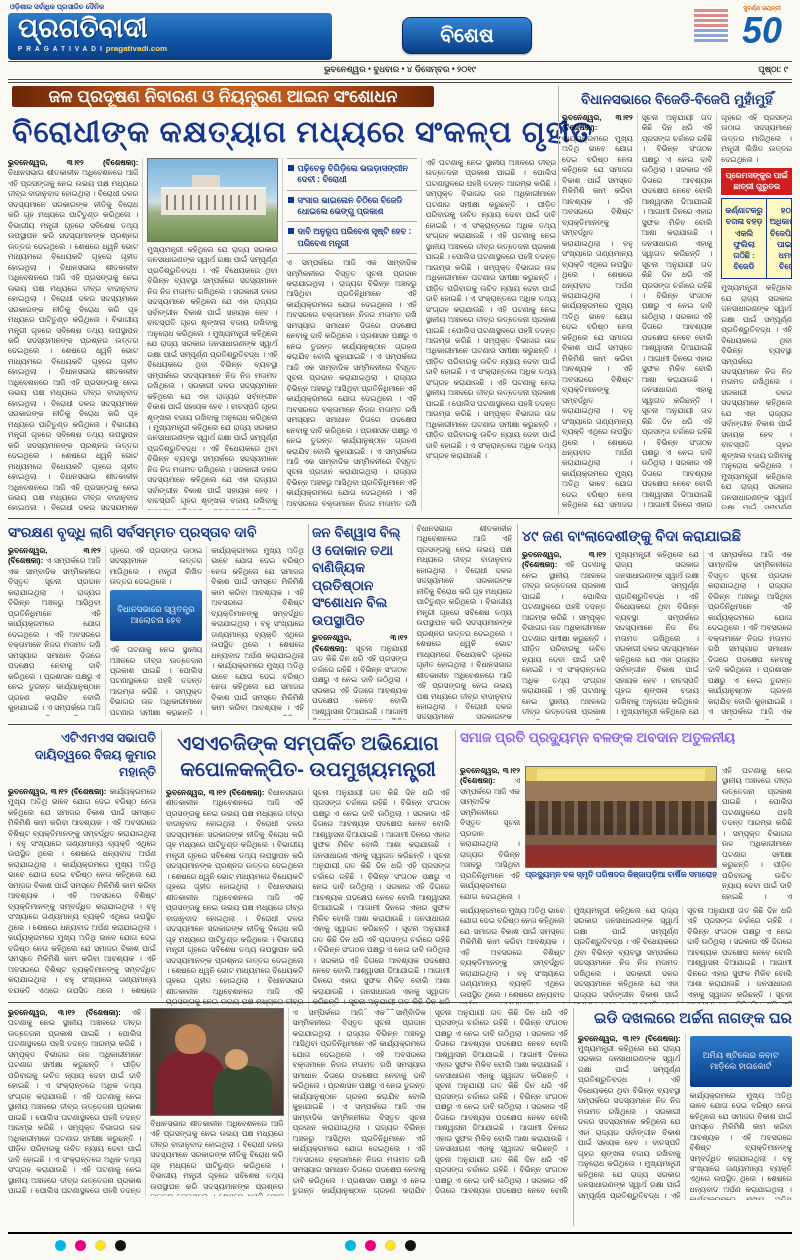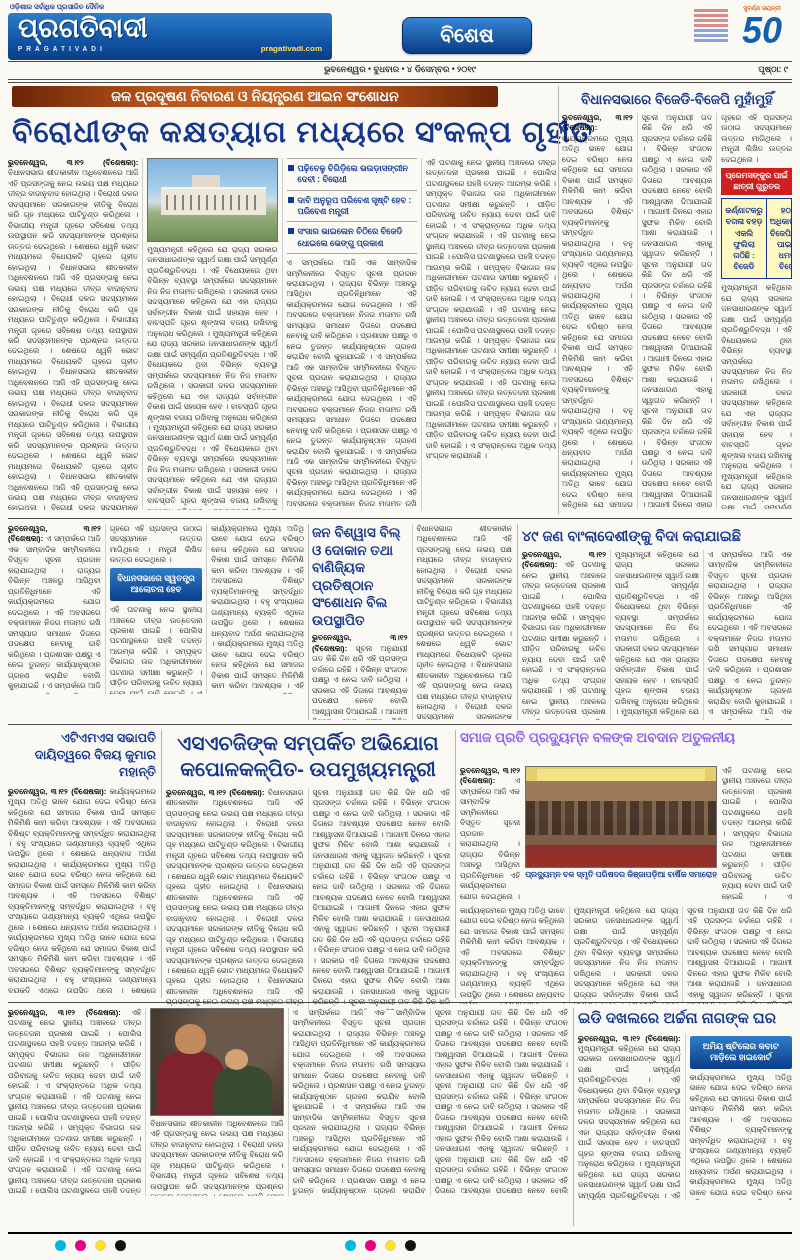--- a/index.html
+++ b/index.html
@@ -12,58 +12,58 @@
   .byline{font-weight:bold;color:#000;}
   .cols{display:flex;}
   .col{flex:1 1 0;padding:0 4px;overflow:hidden;border-right:1px solid #cfcfcf;}
   .col:first-child{padding-left:0;}
   .col:last-child{border-right:none;padding-right:0;}
 
   
   .tagline{left:10px;top:3px;font-size:7px;font-weight:bold;color:#16348c;}
   .logo-block{left:8px;top:13px;width:324px;height:47px;background:linear-gradient(180deg,#2e7dc8 0%,#1257a8 55%,#0a3e86 100%);border-radius:4px;padding:1px 10px 9px;display:flex;flex-direction:column;justify-content:space-between;}
   .logo-main{font-size:27px;font-weight:bold;color:#fff;line-height:1.1;text-shadow:1px 1px 0 #062c5e;}
-  .logo-sub{display:flex;justify-content:space-between;align-items:baseline;}
+  .logo-sub{display:flex;align-items:baseline;}
   .logo-en{color:#dce9f8;font-size:6.5px;letter-spacing:4px;font-weight:bold;}
   .logo-web{color:#ffd95e;font-size:8px;font-weight:bold;}
   .section-box{left:402px;top:17px;width:130px;height:37px;background:linear-gradient(180deg,#3585d6,#0a3c85);border:1px solid #072a60;border-radius:8px;color:#fff;font-size:20px;font-weight:bold;text-align:center;line-height:35px;box-shadow:0 1px 2px rgba(0,0,0,.3);}
   .corner-notes{left:694px;top:9px;width:34px;display:flex;flex-direction:column;gap:2.5px;}
   .corner-notes i{height:2.5px;background:#d98c8c;display:block;}
   .corner-notes i.b{background:#8ca3d9;}
   .jubilee{left:732px;top:5px;width:60px;text-align:center;}
   .jubilee-text{font-size:6px;color:#e06a10;font-weight:bold;margin-bottom:1px;}
   .jubilee-num{font-size:36px;font-weight:bold;font-style:italic;color:#1160b2;line-height:1;}
 
   
   .dateline{left:8px;right:8px;top:64px;text-align:center;font-size:8.5px;font-weight:bold;color:#333;}
   .page-no{position:absolute;right:4px;top:0;}
 
   
   #lead{left:8px;top:86px;width:548px;}
-  .kicker{width:486px;height:21px;margin-left:4px;background:linear-gradient(90deg,#6b2506,#b8541c 30%,#c4601f 50%,#b8541c 70%,#6b2506);color:#fff;font-size:14px;font-weight:bold;text-align:center;line-height:21px;border-radius:2px;}
+  .kicker{width:422px;height:21px;margin-left:4px;background:linear-gradient(90deg,#6b2506,#b8541c 30%,#c4601f 50%,#b8541c 70%,#6b2506);color:#fff;font-size:17px;font-weight:bold;text-align:center;line-height:21px;border-radius:2px;}
   .lead-headline{font-size:30px;letter-spacing:1px;margin:8px 0 8px 4px;white-space:nowrap;color:#14368f;font-weight:bold;}
   .lead-cols{height:352px;}
   .bullets{list-style:none;border-top:1px solid #a9a9a9;margin-bottom:4px;}
   .bullets li{display:flex;gap:4px;padding:4px 1px;border-bottom:1px solid #a9a9a9;color:#14368f;font-weight:bold;font-size:8.4px;line-height:1.35;}
   .sq{flex:0 0 6px;width:6px;height:6px;background:#14368f;margin-top:2px;}
 
   
   #assembly{left:562px;top:92px;width:230px;}
   .asm-headline{font-size:13.5px;text-align:center;white-space:nowrap;margin-bottom:5px;color:#14368f;font-weight:bold;}
   .asm-cols{height:396px;}
   .redbox{background:#d01f1f;color:#fff;font-weight:bold;font-size:8px;text-align:center;padding:3px 2px;line-height:1.3;margin:3px 0;}
   .vs{display:flex;border:1.5px solid #16348f;margin:2px 0 4px;background:#fef9c3;}
   .vs-cell{flex:1;padding:6px 3px;font-size:8px;font-weight:bold;color:#16348f;text-align:center;line-height:1.4;}
   .vs-cell:first-child{border-right:1.5px solid #16348f;}
 
   
   #reservation{left:8px;top:524px;width:296px;}
   .res-headline{font-size:14px;white-space:nowrap;margin-bottom:5px;color:#14368f;font-weight:bold;}
   .res-cols{height:170px;}
-  .bluebox{background:linear-gradient(180deg,#2f7cc9,#0b3d88);color:#fff;font-weight:bold;font-size:8.6px;text-align:center;padding:5px 3px;line-height:1.35;border-radius:2px;margin:2px 0 4px;}
+  .bluebox{background:linear-gradient(180deg,#2f7cc9,#0b3d88);color:#fff;font-weight:normal;font-size:8.6px;text-align:center;padding:14px 3px;line-height:1.35;border-radius:2px;margin:2px 0 4px;}
   #bills{left:312px;top:524px;width:200px;}
   .bills-cols{height:196px;}
   .bills-headline{font-size:13.5px;line-height:1.3;margin-bottom:4px;color:#14368f;font-weight:bold;}
   #bangladeshi{left:522px;top:528px;width:270px;}
   .bang-headline{font-size:14.5px;white-space:nowrap;margin-bottom:5px;color:#14368f;font-weight:bold;}
   .bang-cols{height:170px;}
 
   
   #atmas{left:8px;top:730px;width:148px;}
   .atmas-headline{font-size:12.5px;line-height:1.35;text-align:right;margin-bottom:6px;color:#14368f;font-weight:bold;}
@@ -78,21 +78,21 @@
   .bal-fig{width:192px;}
   .bal-colr{flex:1;overflow:hidden;}
   .bal-cols{height:98px;}
   .caption{color:#14368f;font-weight:bold;font-size:8px;text-align:center;line-height:1.25;margin-top:2px;}
 
   
   #hostel{left:8px;top:1008px;width:560px;}
   .hostel-headline{font-size:16px;white-space:nowrap;margin-bottom:6px;color:#14368f;font-weight:bold;}
   .hostel-cols{height:188px;}
   #ed{left:578px;top:1008px;width:214px;}
-  .ed-headline{font-size:15px;text-align:left;line-height:1.3;margin-bottom:6px;color:#14368f;font-weight:bold;}
+  .ed-headline{font-size:15px;text-align:right;line-height:1.3;margin-bottom:6px;color:#14368f;font-weight:bold;}
   .ed-cols{height:166px;}
 
   
   .photo{width:100%;border:1px solid #6e6e6e;position:relative;overflow:hidden;}
   .photo-building{height:84px;background:linear-gradient(180deg,#7fb4dd 0%,#aacfe9 38%,#cfdde4 52%,#9ab080 66%,#6e9052 100%);margin-bottom:3px;}
   .photo-building .bld{position:absolute;left:10%;right:8%;top:34%;height:34%;background:#ece7db;border-top:2px solid #f6f3ea;}
   .photo-building .bld::before{content:'';position:absolute;left:5%;right:5%;top:22%;bottom:18%;background:repeating-linear-gradient(90deg,#8b8273 0 2.5px,transparent 2.5px 8px);}
   .photo-building .bld2{position:absolute;left:34%;width:22%;top:20%;height:15%;background:#e0d8c8;}
   .photo-event{height:102px;background:linear-gradient(180deg,#e4cf6a 0 14%,#9b7b5a 14% 55%,#7c5f46 55% 78%,#8a3030 78% 100%);}
   .photo-event .banner{position:absolute;top:2%;left:6%;right:6%;height:12%;background:#f2e387;}
@@ -163,25 +163,25 @@
         <p class="bt"><span>ମୁଖ୍ୟମନ୍ତ୍ରୀ କହିଥିଲେ ଯେ ରାଜ୍ୟ ସରକାର ଜନସାଧାରଣଙ୍କ ସ୍ୱାର୍ଥ ରକ୍ଷା ପାଇଁ ସମ୍ପୂର୍ଣ୍ଣ ପ୍ରତିଶ୍ରୁତିବଦ୍ଧ । ଏହି ବିଧେୟକରେ ଥିବା ବିଭିନ୍ନ ବ୍ୟବସ୍ଥା ସମ୍ପର୍କରେ ସଦସ୍ୟମାନେ ନିଜ ନିଜ ମତାମତ ରଖିଥିଲେ । ସରକାରୀ ଦଳର ସଦସ୍ୟମାନେ କହିଥିଲେ ଯେ ଏହା ରାଜ୍ୟର ସର୍ବାଙ୍ଗୀନ ବିକାଶ ପାଇଁ ସହାୟକ ହେବ । ବାଚସ୍ପତି ଗୃହର ଶୃଙ୍ଖଳା ବଜାୟ ରଖିବାକୁ ଅନୁରୋଧ କରିଥିଲେ । ମୁଖ୍ୟମନ୍ତ୍ରୀ କହିଥିଲେ ଯେ ରାଜ୍ୟ ସରକାର ଜନସାଧାରଣଙ୍କ ସ୍ୱାର୍ଥ ରକ୍ଷା ପାଇଁ ସମ୍ପୂର୍ଣ୍ଣ ପ୍ରତିଶ୍ରୁତିବଦ୍ଧ । ଏହି ବିଧେୟକରେ ଥିବା ବିଭିନ୍ନ ବ୍ୟବସ୍ଥା ସମ୍ପର୍କରେ ସଦସ୍ୟମାନେ ନିଜ ନିଜ ମତାମତ ରଖିଥିଲେ । ସରକାରୀ ଦଳର ସଦସ୍ୟମାନେ କହିଥିଲେ ଯେ ଏହା ରାଜ୍ୟର ସର୍ବାଙ୍ଗୀନ ବିକାଶ ପାଇଁ ସହାୟକ ହେବ । ବାଚସ୍ପତି ଗୃହର ଶୃଙ୍ଖଳା ବଜାୟ ରଖିବାକୁ ଅନୁରୋଧ କରିଥିଲେ । ମୁଖ୍ୟମନ୍ତ୍ରୀ କହିଥିଲେ ଯେ ରାଜ୍ୟ ସରକାର ଜନସାଧାରଣଙ୍କ ସ୍ୱାର୍ଥ ରକ୍ଷା ପାଇଁ ସମ୍ପୂର୍ଣ୍ଣ ପ୍ରତିଶ୍ରୁତିବଦ୍ଧ । ଏହି ବିଧେୟକରେ ଥିବା ବିଭିନ୍ନ ବ୍ୟବସ୍ଥା ସମ୍ପର୍କରେ ସଦସ୍ୟମାନେ ନିଜ ନିଜ ମତାମତ ରଖିଥିଲେ । ସରକାରୀ ଦଳର ସଦସ୍ୟମାନେ କହିଥିଲେ ଯେ ଏହା ରାଜ୍ୟର ସର୍ବାଙ୍ଗୀନ ବିକାଶ ପାଇଁ ସହାୟକ ହେବ । ବାଚସ୍ପତି ଗୃହର ଶୃଙ୍ଖଳା ବଜାୟ ରଖିବାକୁ ଅନୁରୋଧ କରିଥିଲେ । ମୁଖ୍ୟମନ୍ତ୍ରୀ କହିଥିଲେ ଯେ ରାଜ୍ୟ ସରକାର ଜନସାଧାରଣଙ୍କ ସ୍ୱାର୍ଥ ରକ୍ଷା ପାଇଁ ସମ୍ପୂର୍ଣ୍ଣ ପ୍ରତିଶ୍ରୁତିବଦ୍ଧ । ଏହି ବିଧେୟକରେ ଥିବା ବିଭିନ୍ନ ବ୍ୟବସ୍ଥା ସମ୍ପର୍କରେ ସଦସ୍ୟମାନେ ନିଜ ନିଜ ମତାମତ ରଖିଥିଲେ । ସରକାରୀ ଦଳର ସଦସ୍ୟମାନେ କହିଥିଲେ ଯେ ଏହା ରାଜ୍ୟର ସର୍ବାଙ୍ଗୀନ ବିକାଶ ପାଇଁ ସହାୟକ ହେବ । ବାଚସ୍ପତି ଗୃହର ଶୃଙ୍ଖଳା ବଜାୟ ରଖିବାକୁ ଅନୁରୋଧ କରିଥିଲେ ।</span></p>
       </div>
       <div class="col">
         <ul class="bullets">
           <li>
               <span class="sq"></span>
               <span>ପଢ଼ିବେଳୁ ବିଗିଡ଼ିଲେ ଭଉଡ଼ାସଙ୍ଗୀନ ଦେବୀ : ବିରୋଧୀ</span>
             </li>
           <li>
               <span class="sq"></span>
-              <span>ଦାବି ଅନୁରୂପ ପରିବେଶ ସୃଷ୍ଟି ହେବ : ପରିବେଶ ମନ୍ତ୍ରୀ</span>
+              <span>ସଂସାର ଭାଇଲେନ ଚିଠିରେ ବିଜେଡି ଧୋଇଲେ ଭେଙ୍ଗୁ ପ୍ରକାଶ</span>
             </li>
           <li>
               <span class="sq"></span>
-              <span>ସଂସାର ଭାଇଲେନ ଚିଠିରେ ବିଜେଡି ଧୋଇଲେ ଭେଙ୍ଗୁ ପ୍ରକାଶ</span>
+              <span>ଦାବି ଅନୁରୂପ ପରିବେଶ ସୃଷ୍ଟି ହେବ : ପରିବେଶ ମନ୍ତ୍ରୀ</span>
             </li>
         </ul>
         <p class="bt"><span>ଏ ସମ୍ପର୍କରେ ଆଜି ଏକ ସାମ୍ବାଦିକ ସମ୍ମିଳନୀରେ ବିସ୍ତୃତ ସୂଚନା ପ୍ରଦାନ କରାଯାଇଥିଲା । ରାଜ୍ୟର ବିଭିନ୍ନ ଅଞ୍ଚଳରୁ ଆସିଥିବା ପ୍ରତିନିଧିମାନେ ଏହି କାର୍ଯ୍ୟକ୍ରମରେ ଯୋଗ ଦେଇଥିଲେ । ଏହି ଅବସରରେ ବକ୍ତାମାନେ ନିଜର ମତାମତ ରଖି ସମସ୍ୟାର ସମାଧାନ ଦିଗରେ ପଦକ୍ଷେପ ନେବାକୁ ଦାବି କରିଥିଲେ । ପ୍ରଶାସନ ପକ୍ଷରୁ ଏ ନେଇ ତୁରନ୍ତ କାର୍ଯ୍ୟାନୁଷ୍ଠାନ ଗ୍ରହଣ କରାଯିବ ବୋଲି କୁହାଯାଇଛି । ଏ ସମ୍ପର୍କରେ ଆଜି ଏକ ସାମ୍ବାଦିକ ସମ୍ମିଳନୀରେ ବିସ୍ତୃତ ସୂଚନା ପ୍ରଦାନ କରାଯାଇଥିଲା । ରାଜ୍ୟର ବିଭିନ୍ନ ଅଞ୍ଚଳରୁ ଆସିଥିବା ପ୍ରତିନିଧିମାନେ ଏହି କାର୍ଯ୍ୟକ୍ରମରେ ଯୋଗ ଦେଇଥିଲେ । ଏହି ଅବସରରେ ବକ୍ତାମାନେ ନିଜର ମତାମତ ରଖି ସମସ୍ୟାର ସମାଧାନ ଦିଗରେ ପଦକ୍ଷେପ ନେବାକୁ ଦାବି କରିଥିଲେ । ପ୍ରଶାସନ ପକ୍ଷରୁ ଏ ନେଇ ତୁରନ୍ତ କାର୍ଯ୍ୟାନୁଷ୍ଠାନ ଗ୍ରହଣ କରାଯିବ ବୋଲି କୁହାଯାଇଛି । ଏ ସମ୍ପର୍କରେ ଆଜି ଏକ ସାମ୍ବାଦିକ ସମ୍ମିଳନୀରେ ବିସ୍ତୃତ ସୂଚନା ପ୍ରଦାନ କରାଯାଇଥିଲା । ରାଜ୍ୟର ବିଭିନ୍ନ ଅଞ୍ଚଳରୁ ଆସିଥିବା ପ୍ରତିନିଧିମାନେ ଏହି କାର୍ଯ୍ୟକ୍ରମରେ ଯୋଗ ଦେଇଥିଲେ । ଏହି ଅବସରରେ ବକ୍ତାମାନେ ନିଜର ମତାମତ ରଖି ସମସ୍ୟାର ସମାଧାନ ଦିଗରେ ପଦକ୍ଷେପ ନେବାକୁ ଦାବି କରିଥିଲେ । ପ୍ରଶାସନ ପକ୍ଷରୁ ଏ ନେଇ ତୁରନ୍ତ କାର୍ଯ୍ୟାନୁଷ୍ଠାନ ଗ୍ରହଣ କରାଯିବ ବୋଲି କୁହାଯାଇଛି । ଏ ସମ୍ପର୍କରେ ଆଜି ଏକ ସାମ୍ବାଦିକ ସମ୍ମିଳନୀରେ ବିସ୍ତୃତ ସୂଚନା ପ୍ରଦାନ କରାଯାଇଥିଲା । ରାଜ୍ୟର ବିଭିନ୍ନ ଅଞ୍ଚଳରୁ ଆସିଥିବା ପ୍ରତିନିଧିମାନେ ଏହି କାର୍ଯ୍ୟକ୍ରମରେ ଯୋଗ ଦେଇଥିଲେ । ଏହି ଅବସରରେ ବକ୍ତାମାନେ ନିଜର ମତାମତ ରଖି ସମସ୍ୟାର ସମାଧାନ ଦିଗରେ ପଦକ୍ଷେପ ନେବାକୁ ଦାବି କରିଥିଲେ । ପ୍ରଶାସନ ପକ୍ଷରୁ ଏ ନେଇ ତୁରନ୍ତ କାର୍ଯ୍ୟାନୁଷ୍ଠାନ ଗ୍ରହଣ କରାଯିବ ବୋଲି କୁହାଯାଇଛି ।</span></p>
       </div>
       <div class="col">
         <p class="bt"><span>ଏହି ଘଟଣାକୁ ନେଇ ସ୍ଥାନୀୟ ଅଞ୍ଚଳରେ ତୀବ୍ର ଉତ୍ତେଜନା ପ୍ରକାଶ ପାଇଛି । ପୋଲିସ ଘଟଣାସ୍ଥଳରେ ପହଞ୍ଚି ତଦନ୍ତ ଆରମ୍ଭ କରିଛି । ସମ୍ପୃକ୍ତ ବିଭାଗର ଉଚ୍ଚ ଅଧିକାରୀମାନେ ଘଟଣାର ସମୀକ୍ଷା କରୁଛନ୍ତି । ପୀଡ଼ିତ ପରିବାରକୁ ଉଚିତ ନ୍ୟାୟ ଦେବା ପାଇଁ ଦାବି ହୋଇଛି । ଏ ସଂକ୍ରାନ୍ତରେ ଅଧିକ ତଥ୍ୟ ସଂଗ୍ରହ କରାଯାଉଛି । ଏହି ଘଟଣାକୁ ନେଇ ସ୍ଥାନୀୟ ଅଞ୍ଚଳରେ ତୀବ୍ର ଉତ୍ତେଜନା ପ୍ରକାଶ ପାଇଛି । ପୋଲିସ ଘଟଣାସ୍ଥଳରେ ପହଞ୍ଚି ତଦନ୍ତ ଆରମ୍ଭ କରିଛି । ସମ୍ପୃକ୍ତ ବିଭାଗର ଉଚ୍ଚ ଅଧିକାରୀମାନେ ଘଟଣାର ସମୀକ୍ଷା କରୁଛନ୍ତି । ପୀଡ଼ିତ ପରିବାରକୁ ଉଚିତ ନ୍ୟାୟ ଦେବା ପାଇଁ ଦାବି ହୋଇଛି । ଏ ସଂକ୍ରାନ୍ତରେ ଅଧିକ ତଥ୍ୟ ସଂଗ୍ରହ କରାଯାଉଛି । ଏହି ଘଟଣାକୁ ନେଇ ସ୍ଥାନୀୟ ଅଞ୍ଚଳରେ ତୀବ୍ର ଉତ୍ତେଜନା ପ୍ରକାଶ ପାଇଛି । ପୋଲିସ ଘଟଣାସ୍ଥଳରେ ପହଞ୍ଚି ତଦନ୍ତ ଆରମ୍ଭ କରିଛି । ସମ୍ପୃକ୍ତ ବିଭାଗର ଉଚ୍ଚ ଅଧିକାରୀମାନେ ଘଟଣାର ସମୀକ୍ଷା କରୁଛନ୍ତି । ପୀଡ଼ିତ ପରିବାରକୁ ଉଚିତ ନ୍ୟାୟ ଦେବା ପାଇଁ ଦାବି ହୋଇଛି । ଏ ସଂକ୍ରାନ୍ତରେ ଅଧିକ ତଥ୍ୟ ସଂଗ୍ରହ କରାଯାଉଛି । ଏହି ଘଟଣାକୁ ନେଇ ସ୍ଥାନୀୟ ଅଞ୍ଚଳରେ ତୀବ୍ର ଉତ୍ତେଜନା ପ୍ରକାଶ ପାଇଛି । ପୋଲିସ ଘଟଣାସ୍ଥଳରେ ପହଞ୍ଚି ତଦନ୍ତ ଆରମ୍ଭ କରିଛି । ସମ୍ପୃକ୍ତ ବିଭାଗର ଉଚ୍ଚ ଅଧିକାରୀମାନେ ଘଟଣାର ସମୀକ୍ଷା କରୁଛନ୍ତି । ପୀଡ଼ିତ ପରିବାରକୁ ଉଚିତ ନ୍ୟାୟ ଦେବା ପାଇଁ ଦାବି ହୋଇଛି । ଏ ସଂକ୍ରାନ୍ତରେ ଅଧିକ ତଥ୍ୟ ସଂଗ୍ରହ କରାଯାଉଛି ।</span></p>
       </div>
     </div>
   </section>
 
@@ -204,20 +204,21 @@
           <div class="vs-cell">ହଠାତ ଅଧିକାରୀଙ୍କ ବିଜେପି ନେତା ପାଇଲେ ଧମକ : ବିଜେପି</div>
         </div>
         <p class="bt"><span>ମୁଖ୍ୟମନ୍ତ୍ରୀ କହିଥିଲେ ଯେ ରାଜ୍ୟ ସରକାର ଜନସାଧାରଣଙ୍କ ସ୍ୱାର୍ଥ ରକ୍ଷା ପାଇଁ ସମ୍ପୂର୍ଣ୍ଣ ପ୍ରତିଶ୍ରୁତିବଦ୍ଧ । ଏହି ବିଧେୟକରେ ଥିବା ବିଭିନ୍ନ ବ୍ୟବସ୍ଥା ସମ୍ପର୍କରେ ସଦସ୍ୟମାନେ ନିଜ ନିଜ ମତାମତ ରଖିଥିଲେ । ସରକାରୀ ଦଳର ସଦସ୍ୟମାନେ କହିଥିଲେ ଯେ ଏହା ରାଜ୍ୟର ସର୍ବାଙ୍ଗୀନ ବିକାଶ ପାଇଁ ସହାୟକ ହେବ । ବାଚସ୍ପତି ଗୃହର ଶୃଙ୍ଖଳା ବଜାୟ ରଖିବାକୁ ଅନୁରୋଧ କରିଥିଲେ । ମୁଖ୍ୟମନ୍ତ୍ରୀ କହିଥିଲେ ଯେ ରାଜ୍ୟ ସରକାର ଜନସାଧାରଣଙ୍କ ସ୍ୱାର୍ଥ ରକ୍ଷା ପାଇଁ ସମ୍ପୂର୍ଣ୍ଣ ପ୍ରତିଶ୍ରୁତିବଦ୍ଧ । ଏହି ବିଧେୟକରେ ଥିବା ବିଭିନ୍ନ ବ୍ୟବସ୍ଥା ସମ୍ପର୍କରେ ସଦସ୍ୟମାନେ ନିଜ ନିଜ ମତାମତ ରଖିଥିଲେ । ସରକାରୀ ଦଳର ସଦସ୍ୟମାନେ କହିଥିଲେ ଯେ ଏହା ରାଜ୍ୟର ସର୍ବାଙ୍ଗୀନ ବିକାଶ ପାଇଁ ସହାୟକ ହେବ । ବାଚସ୍ପତି ଗୃହର ଶୃଙ୍ଖଳା ବଜାୟ ରଖିବାକୁ ଅନୁରୋଧ କରିଥିଲେ । ମୁଖ୍ୟମନ୍ତ୍ରୀ କହିଥିଲେ ଯେ ରାଜ୍ୟ ସରକାର ଜନସାଧାରଣଙ୍କ ସ୍ୱାର୍ଥ ରକ୍ଷା ପାଇଁ ସମ୍ପୂର୍ଣ୍ଣ ପ୍ରତିଶ୍ରୁତିବଦ୍ଧ । ଏହି ବିଧେୟକରେ ଥିବା ବିଭିନ୍ନ ବ୍ୟବସ୍ଥା ସମ୍ପର୍କରେ ସଦସ୍ୟମାନେ ନିଜ ନିଜ ମତାମତ ରଖିଥିଲେ । ସରକାରୀ ଦଳର ସଦସ୍ୟମାନେ କହିଥିଲେ ଯେ ଏହା ରାଜ୍ୟର ସର୍ବାଙ୍ଗୀନ ବିକାଶ ପାଇଁ ସହାୟକ ହେବ । ବାଚସ୍ପତି ଗୃହର ଶୃଙ୍ଖଳା ବଜାୟ ରଖିବାକୁ ଅନୁରୋଧ କରିଥିଲେ ।</span></p>
       </div>
     </div>
   </section>
 
   <div class="hline" style="top:518px"></div>
 
   <section class="abs" id="reservation">
+    <h2 class="res-headline">ସଂରକ୍ଷଣ ବୃଦ୍ଧି ଲାଗି ସର୍ବସମ୍ମତ ପ୍ରସ୍ତାବ ଦାବି</h2>
     <div class="cols res-cols">
       <div class="col">
         <p class="bt"><span class="byline">ଭୁବନେଶ୍ୱର, ୩।୧୨ (ବିଶେଷକା):</span> <span>ଏ ସମ୍ପର୍କରେ ଆଜି ଏକ ସାମ୍ବାଦିକ ସମ୍ମିଳନୀରେ ବିସ୍ତୃତ ସୂଚନା ପ୍ରଦାନ କରାଯାଇଥିଲା । ରାଜ୍ୟର ବିଭିନ୍ନ ଅଞ୍ଚଳରୁ ଆସିଥିବା ପ୍ରତିନିଧିମାନେ ଏହି କାର୍ଯ୍ୟକ୍ରମରେ ଯୋଗ ଦେଇଥିଲେ । ଏହି ଅବସରରେ ବକ୍ତାମାନେ ନିଜର ମତାମତ ରଖି ସମସ୍ୟାର ସମାଧାନ ଦିଗରେ ପଦକ୍ଷେପ ନେବାକୁ ଦାବି କରିଥିଲେ । ପ୍ରଶାସନ ପକ୍ଷରୁ ଏ ନେଇ ତୁରନ୍ତ କାର୍ଯ୍ୟାନୁଷ୍ଠାନ ଗ୍ରହଣ କରାଯିବ ବୋଲି କୁହାଯାଇଛି । ଏ ସମ୍ପର୍କରେ ଆଜି ଏକ ସାମ୍ବାଦିକ ସମ୍ମିଳନୀରେ ବିସ୍ତୃତ ସୂଚନା ପ୍ରଦାନ କରାଯାଇଥିଲା । ରାଜ୍ୟର ବିଭିନ୍ନ ଅଞ୍ଚଳରୁ ଆସିଥିବା ପ୍ରତିନିଧିମାନେ ଏହି କାର୍ଯ୍ୟକ୍ରମରେ ଯୋଗ ଦେଇଥିଲେ । ଏହି ଅବସରରେ ବକ୍ତାମାନେ ନିଜର ମତାମତ ରଖି ସମସ୍ୟାର ସମାଧାନ ଦିଗରେ ପଦକ୍ଷେପ ନେବାକୁ ଦାବି କରିଥିଲେ । ପ୍ରଶାସନ ପକ୍ଷରୁ ଏ ନେଇ ତୁରନ୍ତ କାର୍ଯ୍ୟାନୁଷ୍ଠାନ ଗ୍ରହଣ କରାଯିବ ବୋଲି କୁହାଯାଇଛି । ଏ ସମ୍ପର୍କରେ ଆଜି ଏକ ସାମ୍ବାଦିକ ସମ୍ମିଳନୀରେ ବିସ୍ତୃତ ସୂଚନା ପ୍ରଦାନ କରାଯାଇଥିଲା । ରାଜ୍ୟର ବିଭିନ୍ନ ଅଞ୍ଚଳରୁ ଆସିଥିବା ପ୍ରତିନିଧିମାନେ ଏହି କାର୍ଯ୍ୟକ୍ରମରେ ଯୋଗ ଦେଇଥିଲେ । ଏହି ଅବସରରେ ବକ୍ତାମାନେ ନିଜର ମତାମତ ରଖି ସମସ୍ୟାର ସମାଧାନ ଦିଗରେ ପଦକ୍ଷେପ ନେବାକୁ ଦାବି କରିଥିଲେ । ପ୍ରଶାସନ ପକ୍ଷରୁ ଏ ନେଇ ତୁରନ୍ତ କାର୍ଯ୍ୟାନୁଷ୍ଠାନ ଗ୍ରହଣ କରାଯିବ ବୋଲି କୁହାଯାଇଛି ।</span></p>
       </div>
       <div class="col">
         <p class="bt"><span>ଗୃହରେ ଏହି ପ୍ରସଙ୍ଗ ଉଠାଇ ସଦସ୍ୟମାନେ ଉତ୍ତର ମାଗିଥିଲେ । ମନ୍ତ୍ରୀ ଲିଖିତ ଉତ୍ତର ଦେଇଥିଲେ ।</span></p>
         <div class="bluebox">ବିଧାନସଭାରେ ସ୍ୱତନ୍ତ୍ର ଆଲୋଚନା ହେବ</div>
         <p class="bt"><span>ଏହି ଘଟଣାକୁ ନେଇ ସ୍ଥାନୀୟ ଅଞ୍ଚଳରେ ତୀବ୍ର ଉତ୍ତେଜନା ପ୍ରକାଶ ପାଇଛି । ପୋଲିସ ଘଟଣାସ୍ଥଳରେ ପହଞ୍ଚି ତଦନ୍ତ ଆରମ୍ଭ କରିଛି । ସମ୍ପୃକ୍ତ ବିଭାଗର ଉଚ୍ଚ ଅଧିକାରୀମାନେ ଘଟଣାର ସମୀକ୍ଷା କରୁଛନ୍ତି । ପୀଡ଼ିତ ପରିବାରକୁ ଉଚିତ ନ୍ୟାୟ ଦେବା ପାଇଁ ଦାବି ହୋଇଛି । ଏ ସଂକ୍ରାନ୍ତରେ ଅଧିକ ତଥ୍ୟ ସଂଗ୍ରହ କରାଯାଉଛି । ଏହି ଘଟଣାକୁ ନେଇ ସ୍ଥାନୀୟ ଅଞ୍ଚଳରେ ତୀବ୍ର ଉତ୍ତେଜନା ପ୍ରକାଶ ପାଇଛି । ପୋଲିସ ଘଟଣାସ୍ଥଳରେ ପହଞ୍ଚି ତଦନ୍ତ ଆରମ୍ଭ କରିଛି । ସମ୍ପୃକ୍ତ ବିଭାଗର ଉଚ୍ଚ ଅଧିକାରୀମାନେ ଘଟଣାର ସମୀକ୍ଷା କରୁଛନ୍ତି । ପୀଡ଼ିତ ପରିବାରକୁ ଉଚିତ ନ୍ୟାୟ ଦେବା ପାଇଁ ଦାବି ହୋଇଛି । ଏ ସଂକ୍ରାନ୍ତରେ ଅଧିକ ତଥ୍ୟ ସଂଗ୍ରହ କରାଯାଉଛି । ଏହି ଘଟଣାକୁ ନେଇ ସ୍ଥାନୀୟ ଅଞ୍ଚଳରେ ତୀବ୍ର ଉତ୍ତେଜନା ପ୍ରକାଶ ପାଇଛି । ପୋଲିସ ଘଟଣାସ୍ଥଳରେ ପହଞ୍ଚି ତଦନ୍ତ ଆରମ୍ଭ କରିଛି । ସମ୍ପୃକ୍ତ ବିଭାଗର ଉଚ୍ଚ ଅଧିକାରୀମାନେ ଘଟଣାର ସମୀକ୍ଷା କରୁଛନ୍ତି । ପୀଡ଼ିତ ପରିବାରକୁ ଉଚିତ ନ୍ୟାୟ ଦେବା ପାଇଁ ଦାବି ହୋଇଛି । ଏ ସଂକ୍ରାନ୍ତରେ ଅଧିକ ତଥ୍ୟ ସଂଗ୍ରହ କରାଯାଉଛି ।</span></p>
       </div>
       <div class="col">

